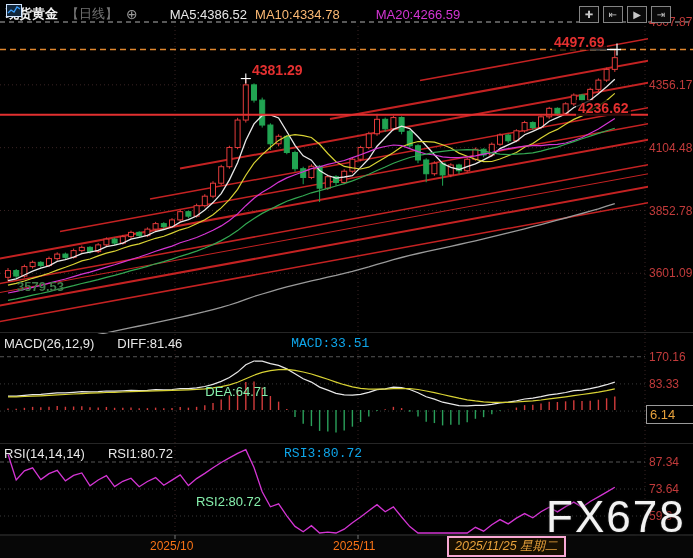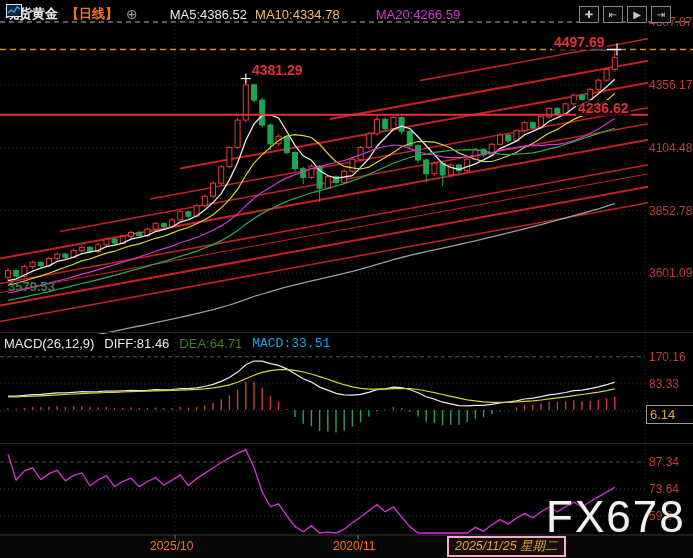--- a/index.html
+++ b/index.html
@@ -2,32 +2,32 @@
 <html><head>
 <meta charset="utf-8">
 <style>
   html,body{margin:0;padding:0;background:#000;}
   .screen{position:relative;width:693px;height:558px;background:#000;overflow:hidden;
           font-family:"Liberation Sans","DejaVu Sans",sans-serif;}
   svg{position:absolute;left:0;top:0;}
   .hdr{position:absolute;left:6px;top:4px;height:20px;display:flex;align-items:center;gap:8px;
        font-size:13px;color:#e8e8e8;white-space:nowrap;z-index:5;}
   .hdr .sym{font-weight:bold;color:#f0f0f0;}
-  .hdr .per{color:#f97316;font-weight:bold;}
+  .hdr .per{color:#737373;font-weight:normal;}
   .hdr .plus{color:#9a9a9a;font-size:14px;}
   .hdr .ma10{color:#fdba74;}
   .hdr .ma20{color:#d435d4;padding-left:28px;}
   .toolbar{position:absolute;right:22px;top:6px;display:flex;gap:4px;z-index:6;}
   .tbtn{width:18px;height:15px;border:1px solid #848484;background:#0a0a0a;color:#c8c8c8;
         font-size:10px;line-height:15px;text-align:center;cursor:pointer;}
   .axlbl{position:absolute;left:649px;width:46px;font-size:12px;color:#c23b3b;z-index:4;}
   .ann{position:absolute;font-size:14px;font-weight:bold;color:#e33030;z-index:4;background:rgba(0,0,0,.75);padding:0 2px;}
-  .lowann{position:absolute;font-size:13px;font-weight:bold;color:#3f7d4a;z-index:4;}
-  .ptitle{position:absolute;left:4px;display:flex;gap:10px;font-size:13px;color:#e8e8e8;z-index:5;white-space:nowrap;}
-  .ptitle .y{color:#4d7c0f;} .ptitle .m{color:#0ea5e9;font-family:Liberation Mono, monospace;}
+  .lowann{position:absolute;font-size:13px;font-weight:bold;color:#3f7d4a;z-index:4;margin-left:9px;}
+  .ptitle{position:absolute;left:4px;display:flex;gap:23px;font-size:13px;color:#e8e8e8;z-index:5;white-space:nowrap;}
+  .ptitle .y{color:#86efac;margin-top:48px;} .ptitle .m{color:#0ea5e9;font-family:Liberation Mono, monospace;}
   .valbox{position:absolute;left:646px;width:45px;height:17px;border:1px solid #9a9a9a;background:#000;
           color:#e8a23c;font-size:13px;line-height:17px;padding-left:3px;z-index:6;}
   .xlbl{position:absolute;top:539px;font-size:12px;color:#f97316;z-index:5;}
   .xhl{position:absolute;top:536px;height:17px;line-height:17px;padding:0 6px;font-size:12.5px;color:#e8a23c;
        background:#181002;border:2px solid #f9a8d4;z-index:5;font-style:italic;}
   .wm{position:absolute;left:546px;top:492px;font-size:44px;color:#f2f2f2;letter-spacing:2px;z-index:7;
       text-shadow:0 0 5px rgba(0,0,0,.9),0 0 2px rgba(255,255,255,.35);}
   .micon{display:inline-block;width:16px;height:13px;}
 </style>
 </head>
@@ -361,23 +361,29 @@
     <span>MACD(26,12,9)</span>
     <span>DIFF:81.46</span>
     <span class="y">DEA:64.71</span>
     <span class="m">MACD:33.51</span>
   </div>
   <div class="axlbl" style="top:350px">170.16</div>
   <div class="axlbl" style="top:377px">83.33</div>
   <div class="axlbl" style="top:404px">-3.51</div>
   <div class="valbox" style="top:405px">6.14</div>
 
+  <div class="ptitle" style="top:446px">
+    <span>RSI(14,14,14)</span>
+    <span>RSI1:80.72</span>
+    <span class="y">RSI2:80.72</span>
+    <span class="m">RSI3:80.72</span>
+  </div>
   <div class="axlbl" style="top:455px">87.34</div>
   <div class="axlbl" style="top:482px">73.64</div>
   <div class="axlbl" style="top:509px">59.94</div>
 
   <div class="xlbl" style="left:150px">2025/10</div>
-  <div class="xlbl" style="left:333px">2020/11</div>
+  <div class="xlbl" style="left:333px">2025/11</div>
   <div class="xhl" style="left:447px">2025/11/25 星期二</div>
 
   <div class="wm">FX678</div>
 
 </div>
 
 </body></html>

